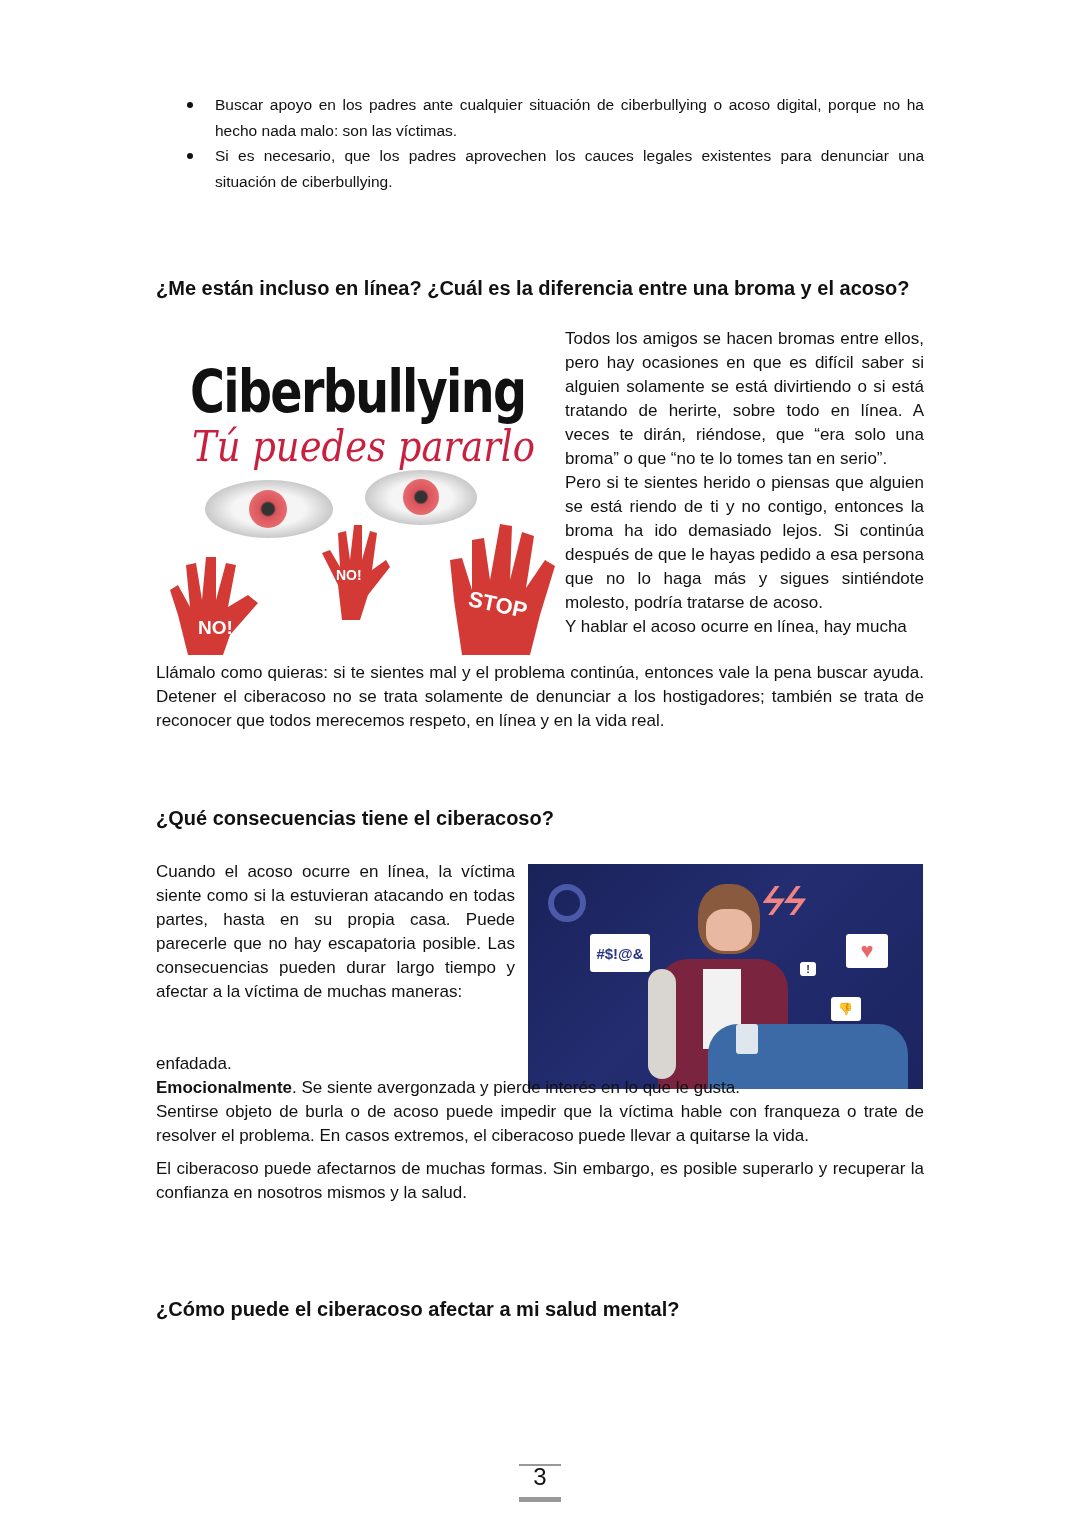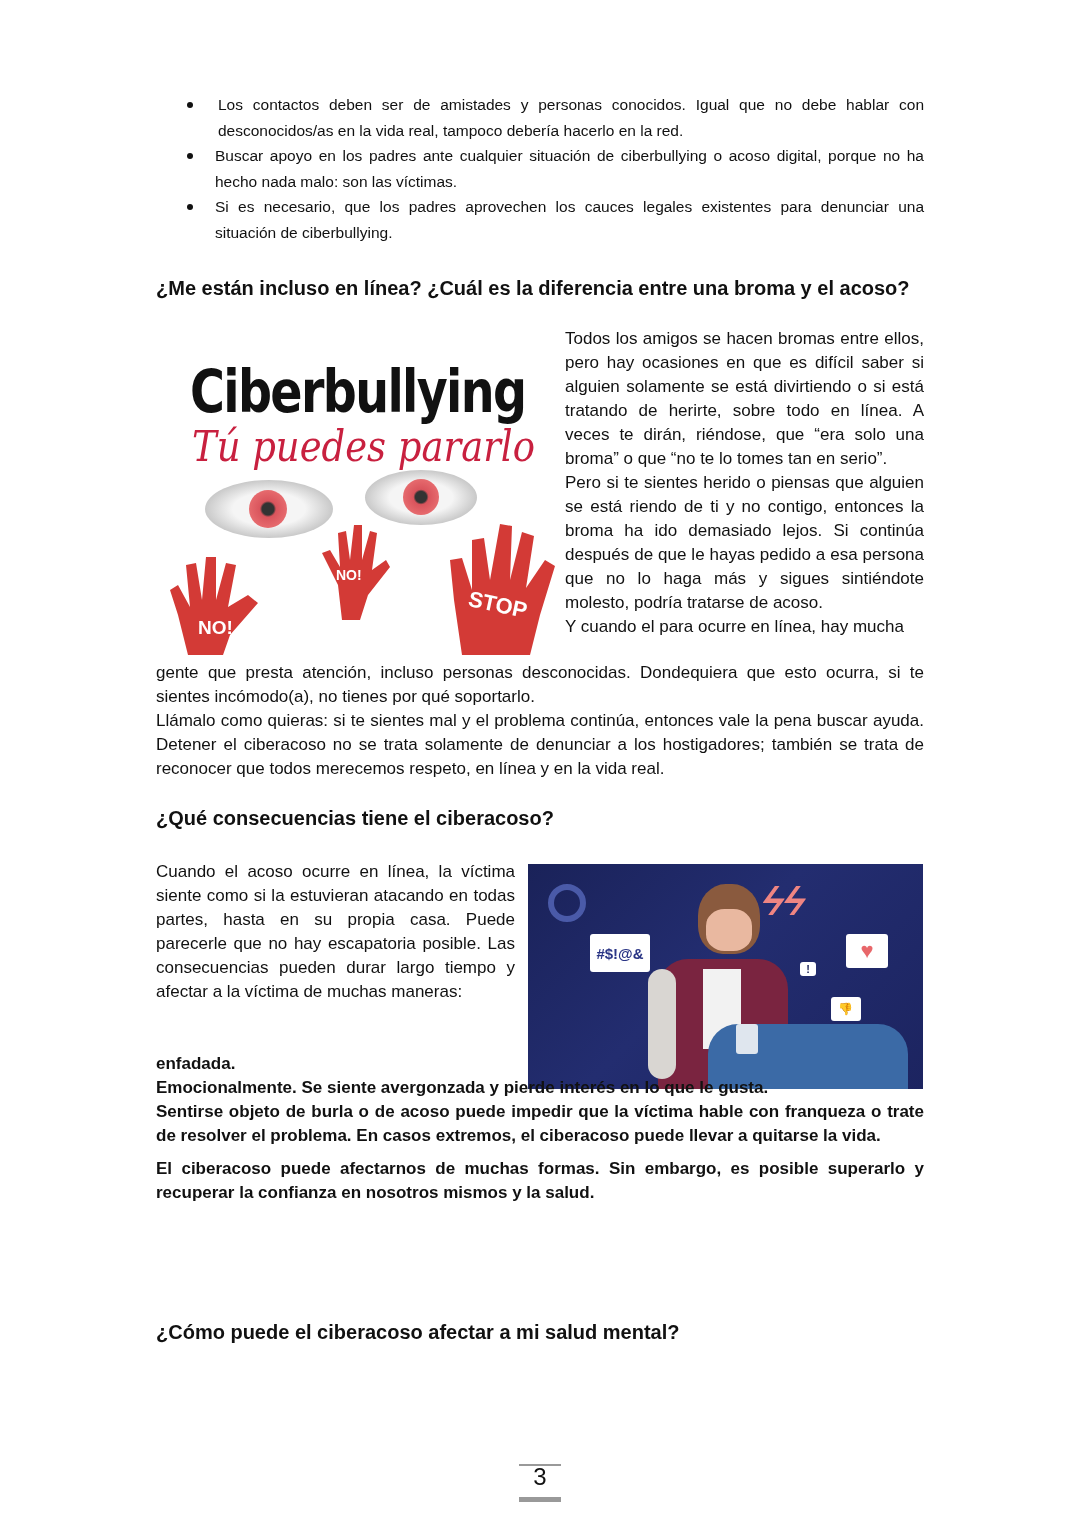--- a/index.html
+++ b/index.html
@@ -15,21 +15,20 @@
   .bubble{position:absolute;background:#fff;border-radius:3px;}
   .pagenum{position:absolute;left:519px;top:1463px;width:42px;text-align:center;font-size:24px;}
   .pn-line-top{position:absolute;left:519px;top:1464px;width:42px;height:2px;background:#999;}
   .pn-line-bot{position:absolute;left:519px;top:1497px;width:42px;height:5px;background:#999;}
 </style>
 </head>
 <body>
 
 <div class="abs" style="left:156px;top:92px;width:768px;">
   <ul class="bullets">
-    <li style="padding-left:62px;">Los contactos deben ser de amistades y personas conocidos. Igual que no debe hablar con desconocidos/as en la vida real, tampoco debería hacerlo en la red.</li>
     <li>Buscar apoyo en los padres ante cualquier situación de ciberbullying o acoso digital, porque no ha hecho nada malo: son las víctimas.</li>
     <li>Si es necesario, que los padres aprovechen los cauces legales existentes para denunciar una situación de ciberbullying.</li>
   </ul>
 </div>
 
 <h2 class="abs" style="left:156px;top:275px;width:780px;">¿Me están incluso en línea? ¿Cuál es la diferencia entre una broma y el acoso?</h2>
 
 <div class="img1">
   <div style="position:absolute;left:30px;top:28px;font-size:58px;font-weight:bold;letter-spacing:-2px;color:#111;font-family:'DejaVu Sans',sans-serif;transform:scaleX(0.82);transform-origin:left top;white-space:nowrap;">Ciberbullying</div>
   <div style="position:absolute;left:32px;top:92px;font-size:42px;font-style:italic;color:#c8203f;font-family:'DejaVu Serif',serif;white-space:nowrap;transform:scaleX(0.88);transform-origin:left top;">Tú puedes pararlo</div>
@@ -57,24 +56,23 @@
     <svg width="105" height="135" viewBox="0 0 105 135">
         <path d="M12 135 L4 80 L0 40 L12 38 L22 70 L22 20 L34 18 L40 60 L50 4 L62 6 L60 60 L72 12 L84 16 L76 68 L95 40 L105 46 L90 95 L80 135 Z" fill="#d33a36"></path>
       </svg>
     <div style="position:absolute;left:18px;top:72px;color:#fff;font-weight:bold;font-size:22px;transform:rotate(12deg);">STOP</div>
   </div>
 </div>
 
 <div class="abs" style="left:565px;top:327px;width:359px;">
   <p class="p">Todos los amigos se hacen bromas entre ellos, pero hay ocasiones en que es difícil saber si alguien solamente se está divirtiendo o si está tratando de herirte, sobre todo en línea. A veces te dirán, riéndose, que “era solo una broma” o que “no te lo tomes tan en serio”.</p>
   <p class="p">Pero si te sientes herido o piensas que alguien se está riendo de ti y no contigo, entonces la broma ha ido demasiado lejos. Si continúa después de que le hayas pedido a esa persona que no lo haga más y sigues sintiéndote molesto, podría tratarse de acoso.</p>
-  <p class="p" style="text-align:left;">Y cuando el para ocurre en línea, hay mucha</p>
+  <p class="p" style="text-align:left;">Y hablar el acoso ocurre en línea, hay mucha</p>
 </div>
 <div class="abs" style="left:156px;top:661px;width:768px;">
-  <p class="p">gente que presta atención, incluso personas desconocidas. Dondequiera que esto ocurra, si te sientes incómodo(a), no tienes por qué soportarlo.</p>
   <p class="p">Llámalo como quieras: si te sientes mal y el problema continúa, entonces vale la pena buscar ayuda. Detener el ciberacoso no se trata solamente de denunciar a los hostigadores; también se trata de reconocer que todos merecemos respeto, en línea y en la vida real.</p>
 </div>
 
 <h2 class="abs" style="left:156px;top:805px;">¿Qué consecuencias tiene el ciberacoso?</h2>
 
 <div class="abs" style="left:156px;top:860px;width:359px;">
   <p class="p">Cuando el acoso ocurre en línea, la víctima siente como si la estuvieran atacando en todas partes, hasta en su propia casa. Puede parecerle que no hay escapatoria posible. Las consecuencias pueden durar largo tiempo y afectar a la víctima de muchas maneras:</p>
 </div>
 
 <div class="img2">
@@ -89,24 +87,24 @@
     <div style="position:absolute;left:8px;top:25px;width:46px;height:42px;border-radius:40%;background:#e9b8a0;"></div>
   </div>
   <div style="position:absolute;left:130px;top:95px;width:130px;height:130px;border-radius:30px 30px 0 0;background:#7a2440;">
     <div style="position:absolute;left:-10px;top:10px;width:28px;height:110px;border-radius:14px;background:#d9d6d2;"></div>
     <div style="position:absolute;left:45px;top:10px;width:38px;height:80px;background:#f2f2f2;"></div>
   </div>
   <div style="position:absolute;left:180px;top:160px;width:200px;height:65px;border-radius:30px 30px 0 0;background:#3b6aa6;"></div>
   <div style="position:absolute;left:208px;top:160px;width:22px;height:30px;border-radius:3px;background:#dfe6ee;"></div>
 </div>
 
-<div class="abs" style="left:156px;top:1052px;width:768px;font-weight:bold;">
+<div class="abs" style="left:156px;top:1052px;width:768px;">
   <p class="p" style="text-align:left;">enfadada.</p>
   <p class="p"><b>Emocionalmente</b><span>. Se siente avergonzada y pierde interés en lo que le gusta.</span></p>
   <p class="p">Sentirse objeto de burla o de acoso puede impedir que la víctima hable con franqueza o trate de resolver el problema. En casos extremos, el ciberacoso puede llevar a quitarse la vida.</p>
   <p class="p" style="margin-top:9px;">El ciberacoso puede afectarnos de muchas formas. Sin embargo, es posible superarlo y recuperar la confianza en nosotros mismos y la salud.</p>
 </div>
 
-<h2 class="abs" style="left:156px;top:1296px;margin-top:23px;">¿Cómo puede el ciberacoso afectar a mi salud mental?</h2>
+<h2 class="abs" style="left:156px;top:1296px;">¿Cómo puede el ciberacoso afectar a mi salud mental?</h2>
 
 <div class="pn-line-top"></div>
 <div class="pagenum">3</div>
 <div class="pn-line-bot"></div>
 
 </body></html>

